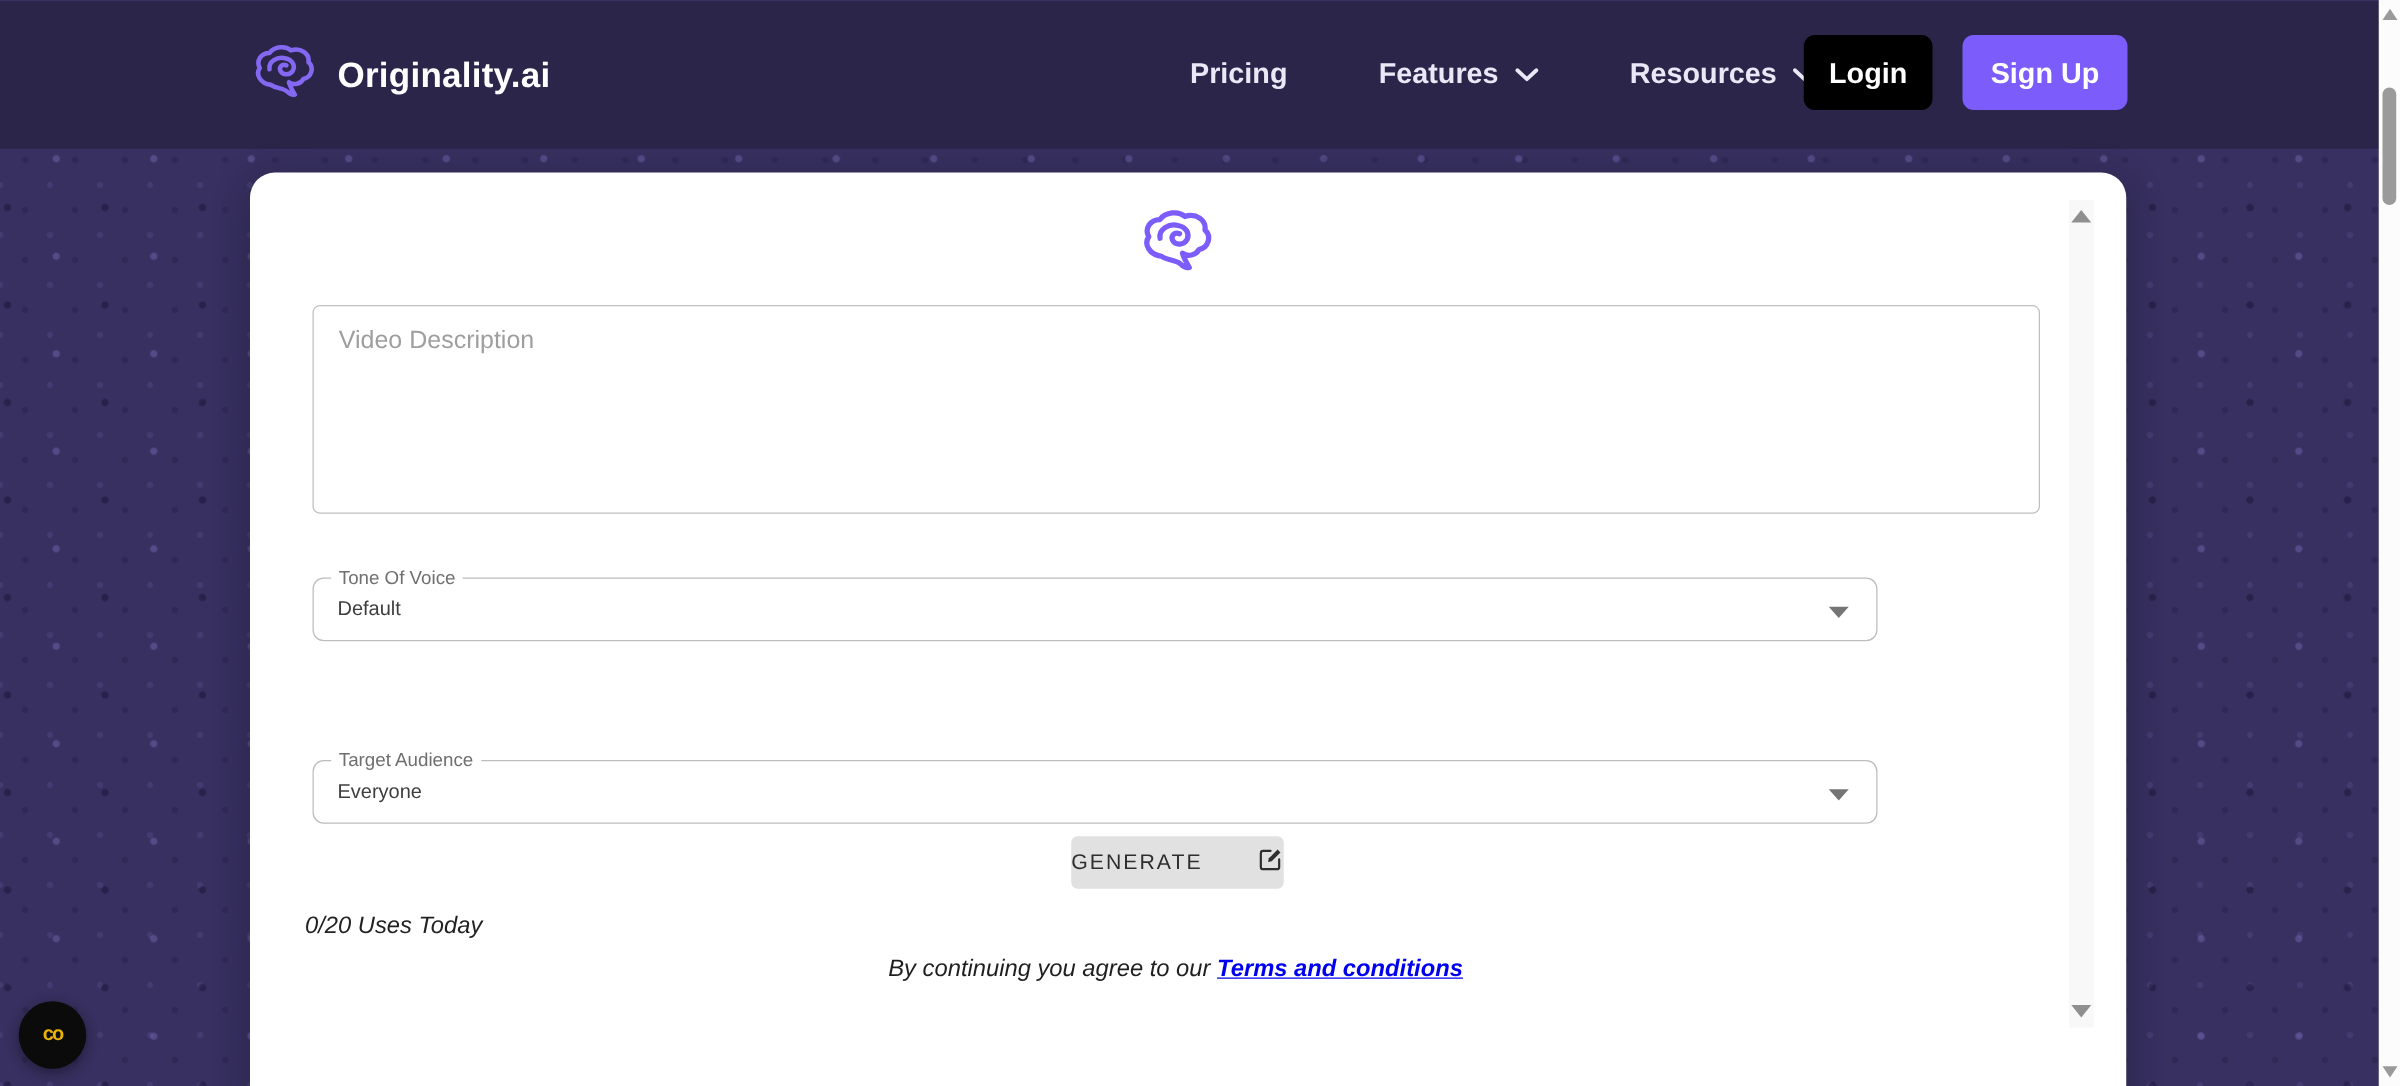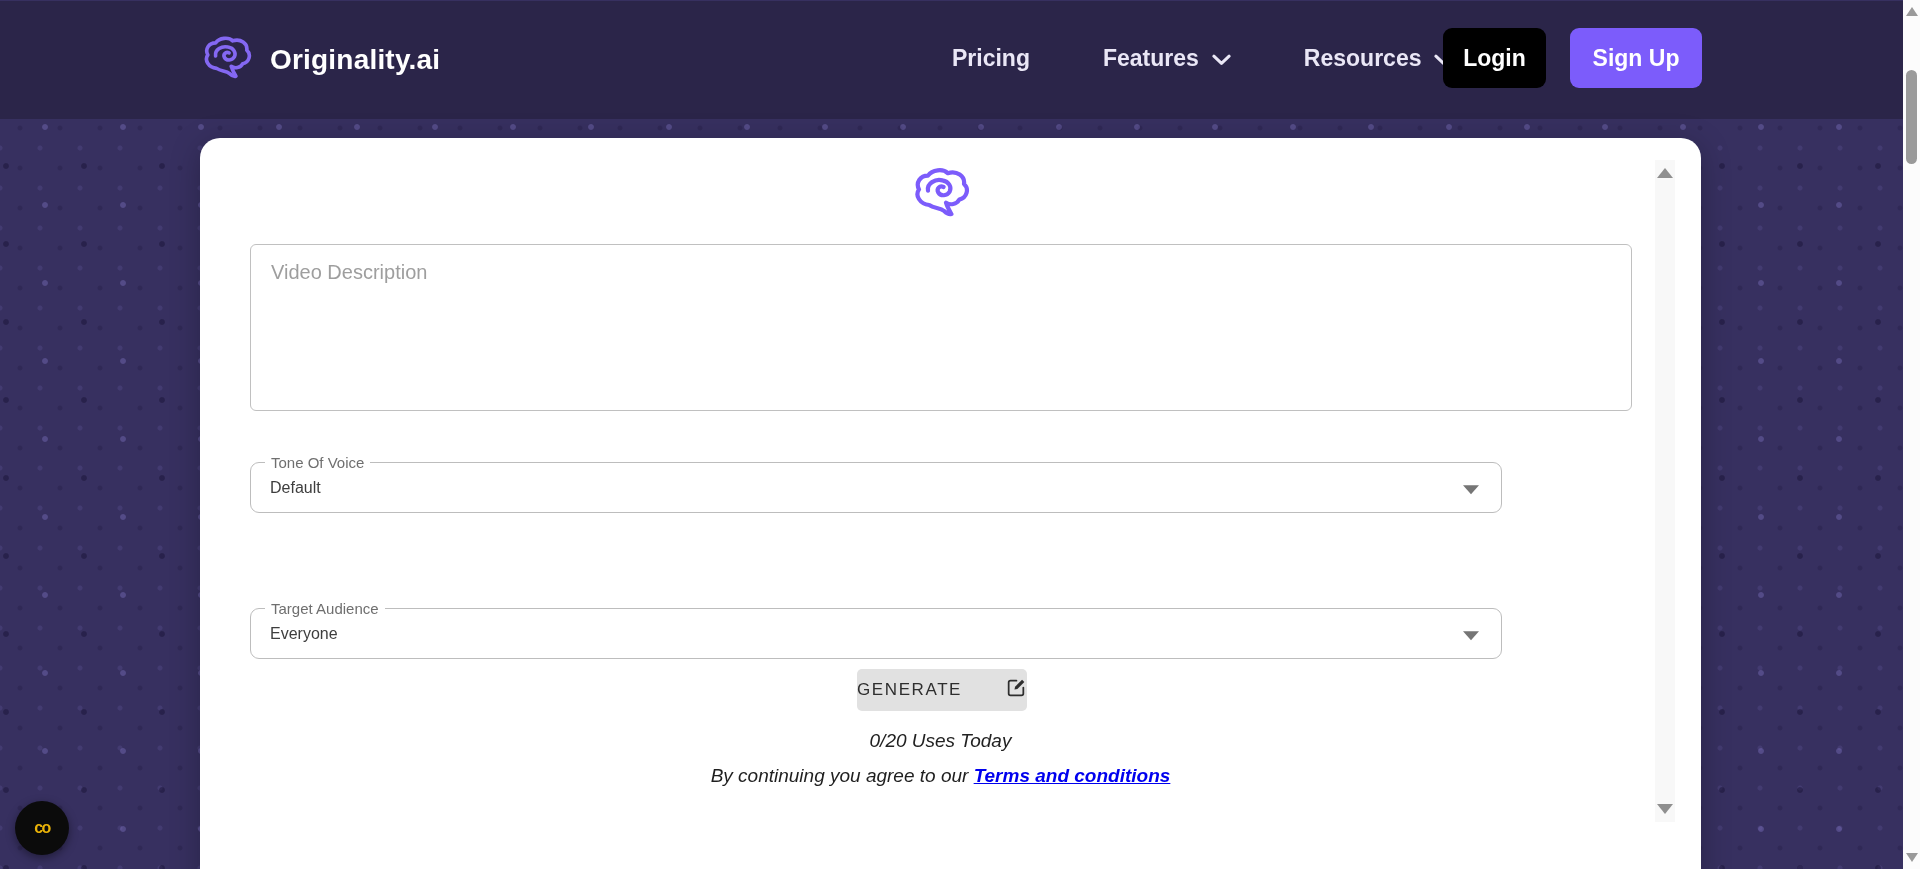--- a/index.html
+++ b/index.html
@@ -74,22 +74,22 @@
 
   .generate-btn {
     position:absolute; left:657px; top:531px; width:170px; height:42px;
     background:#E1E1E1; border:none; border-radius:5px; cursor:pointer;
     display:flex; align-items:center; justify-content:space-between; gap:11px;
     font-family:"Liberation Sans", sans-serif;
     font-size:17px; letter-spacing:1.6px; color:#2E2E2E; font-weight:500;
   }
 
   .usage-text {
-    position:absolute; top:592px; left:0; width:1481px; text-align:center;
-    font-style:italic; font-size:19px; color:#222222;
+    position:absolute; top:592px; left:0; width:1481px; 
+    font-style:italic; font-size:19px; color:#222222;padding-left:44px;
   }
   .terms-line {
     position:absolute; top:627px; left:0; width:1481px; text-align:center;
     font-style:italic; font-size:19px; color:#1F1F1F;
   }
   .terms-link { color:#0000EE; text-decoration:underline; cursor:pointer; font-weight:600; }
 
   
   .card-scroll { position:absolute; left:1455px; top:22px; width:20px; height:662px; background:#F8F8F8; }
   .tri-up, .tri-down { position:absolute; left:50%; transform:translateX(-50%);

